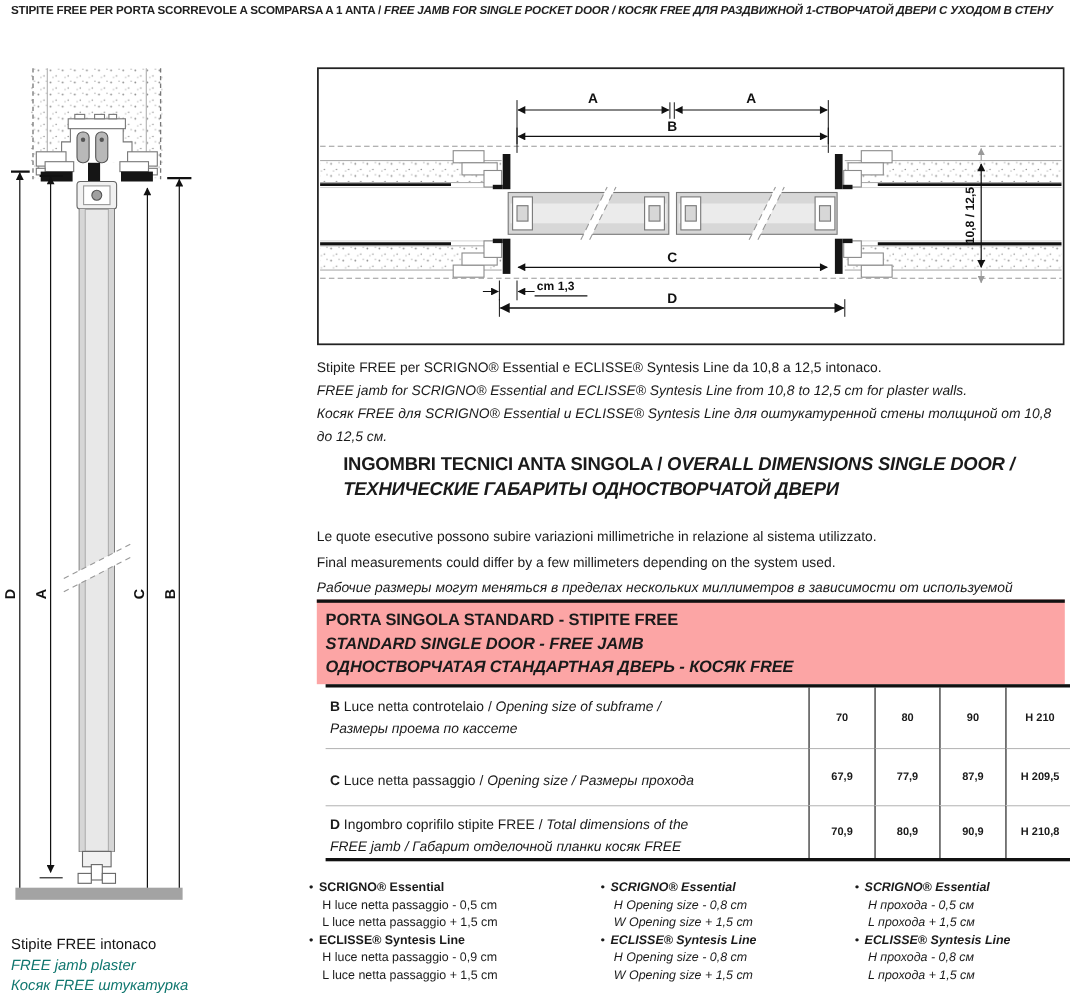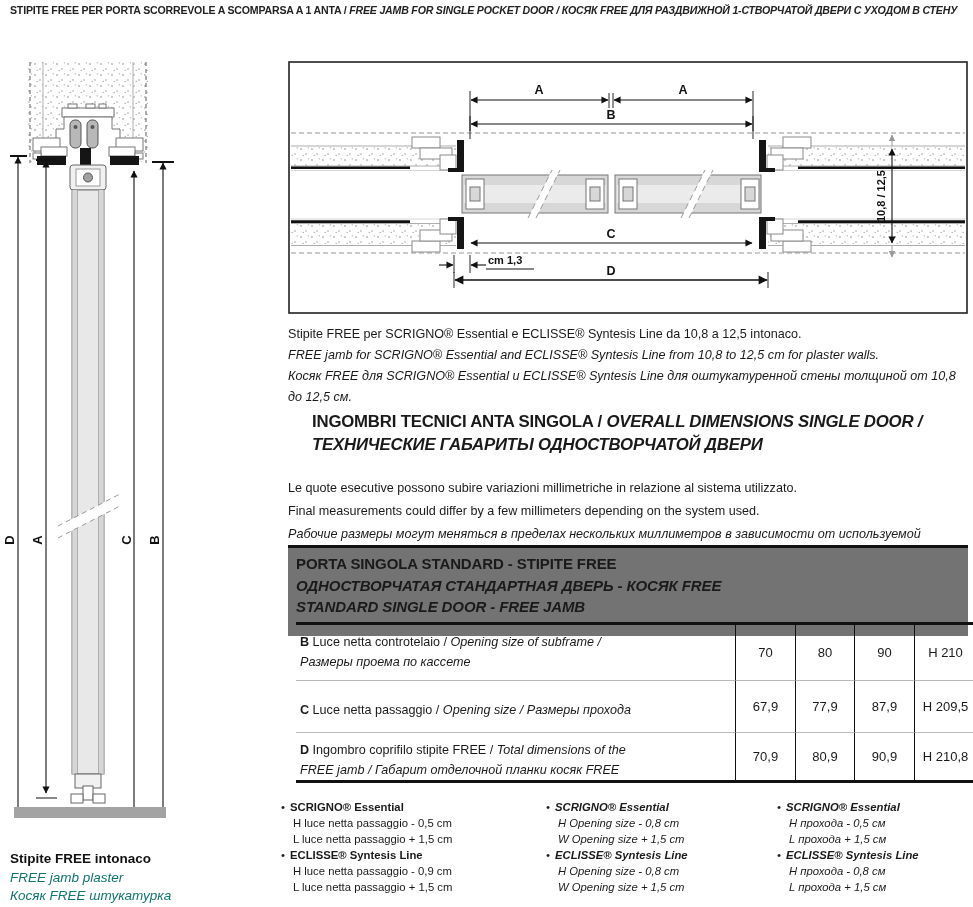--- a/index.html
+++ b/index.html
@@ -18,50 +18,50 @@
     white-space:nowrap;color:#222;
   }
 
   .caption{left:288px;top:324px;font-size:12.6px;line-height:21px;color:#1a1a1a;}
 
   .main-heading{left:288px;top:411px;font-size:16.8px;font-weight:bold;line-height:22.5px;letter-spacing:-0.2px;margin-left:24px;}
 
   .note-block{left:288px;top:477px;font-size:12.6px;line-height:23px;}
 
   .subsection-box{
-    left:288px;top:545px;width:680px;height:91px;box-sizing:border-box;
-    background:#737373;border-top:3px solid #111;
+    left:288px;top:545px;width:680px;height:77px;box-sizing:border-box;
+    background:#fca5a5;border-top:3px solid #111;
     padding:5px 0 0 8px;font-size:15px;font-weight:bold;line-height:21.5px;letter-spacing:-0.1px;
   }
 
   .dim-table{
     left:296px;top:622px;width:680px;box-sizing:border-box;
     border-top:3px solid #111;border-bottom:3px solid #111;
     display:grid;grid-template-columns:439px 60px 59px 60px 62px;
     grid-template-rows:55px 52px 48px;
   }
   .dim-table .cell{box-sizing:border-box;}
   .dim-table .desc{font-size:12.6px;line-height:20px;padding:7px 4px 0 4px;}
   .dim-table .val{
     border-left:1px solid #111;display:flex;align-items:center;justify-content:center;
-    font-weight:normal;font-size:13px;
+    font-weight:bold;font-size:10px;
   }
   .dim-table .rsep{border-top:1px solid #b8b8b8;}
 
   .footnotes{
     left:281px;top:800px;width:685px;display:grid;grid-template-columns:245px 211px auto;
     font-size:11.3px;line-height:15.9px;gap:20px;
   }
   .footnotes .fncol.i{font-style:italic;}
   .fn-brand{font-weight:bold;}
   .fn-line{padding-left:12px;}
   .fn-bullet{display:inline-block;width:9px;}
 
   .plaster-label{left:10px;top:850px;font-size:13.5px;line-height:18.5px;}
-  .plaster-label .l1{font-weight:bold;color:#111;}
+  .plaster-label .l1{font-weight:normal;color:#111;}
   .plaster-label .l2{font-style:italic;color:#0f766e;}
 
   svg text{font-family:"Liberation Sans", sans-serif;}
 </style>
 </head>
 <body>
 
 <div class="abs doc-header nowrap">
   <span>STIPITE FREE PER PORTA SCORREVOLE A SCOMPARSA A 1 ANTA / </span><span class="i">FREE JAMB FOR SINGLE POCKET DOOR / </span><span class="i">КОСЯК FREE ДЛЯ РАЗДВИЖНОЙ 1-СТВОРЧАТОЙ ДВЕРИ С УХОДОМ В СТЕНУ</span>
 </div>
@@ -289,22 +289,22 @@
 </div>
 
 <div class="abs note-block">
   <div>Le quote esecutive possono subire variazioni millimetriche in relazione al sistema utilizzato.</div>
   <div>Final measurements could differ by a few millimeters depending on the system used.</div>
   <div class="i">Рабочие размеры могут меняться в пределах нескольких миллиметров в зависимости от используемой системы.</div>
 </div>
 
 <div class="abs subsection-box">
   <div>PORTA SINGOLA STANDARD - STIPITE FREE</div>
+  <div class="i">STANDARD SINGLE DOOR - FREE JAMB</div>
   <div class="i">ОДНОСТВОРЧАТАЯ СТАНДАРТНАЯ ДВЕРЬ - КОСЯК FREE</div>
-  <div class="i">STANDARD SINGLE DOOR - FREE JAMB</div>
 </div>
 
 <div class="abs dim-table">
 
   <div class="cell desc">
     <div>
       <span class="b">B</span>
       <span>Luce netta controtelaio / </span><span class="i">Opening size of subframe /</span>
     </div>
     <div class="i">Размеры проема по кассете</div>

